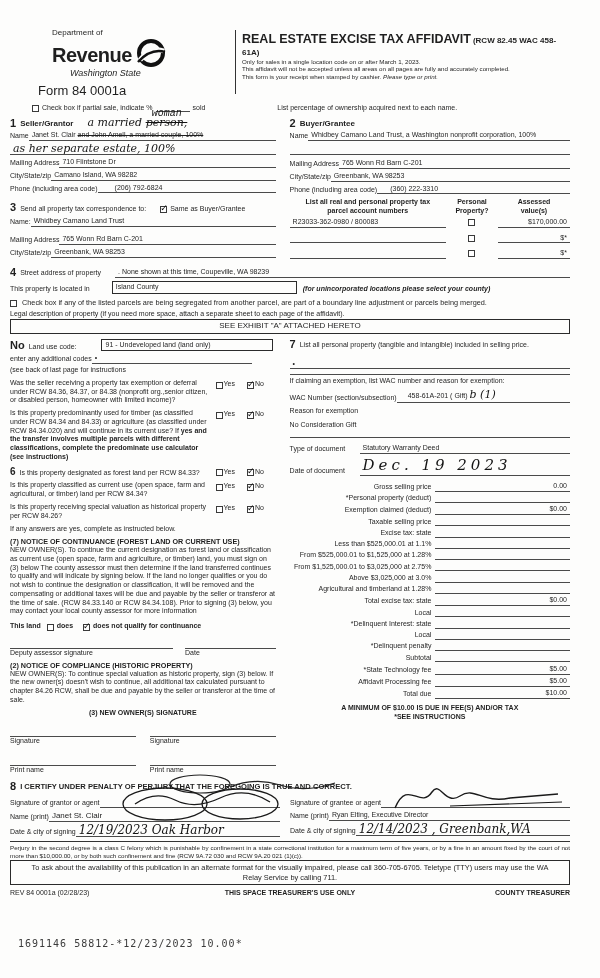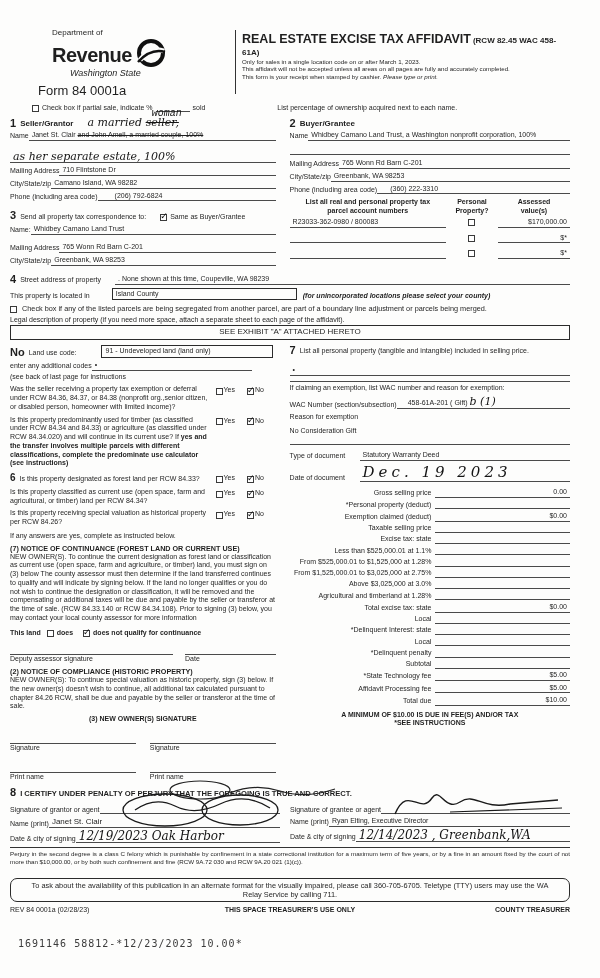--- a/index.html
+++ b/index.html
@@ -84,32 +84,32 @@
 
   <div class="cols" style="margin-top:3px;">
     <div class="lcol">
       <div class="rowc rel" style="height:14px;">
         <span class="secno">1</span>
         <span class="b" style="font-size:8px;">Seller/Grantor</span>
         <span class="hw rel" style="font-size:11px; margin-left:14px; white-space:nowrap;">
           <span>a married</span>
           <span class="rel" style="display:inline-block;">
             <span class="above-hw hw" style="font-size:10px; top:-8px;font-family:Liberation Mono, monospace;">woman</span>
-            <span class="strike">seller,</span>
+            <span class="strike">person,</span>
           </span>
         </span>
       </div>
       <div class="row" style="margin-top:2px;">
         <span>Name</span>
         <span class="fill">
           <span>Janet St. Clair</span>
           <span class="strike">and John Amell, a married couple, 100%</span>
         </span>
       </div>
-      <div class="row" style="margin-top:10px;">
+      <div class="row" style="margin-top:2px;">
         <span class="fill hw" style="font-size:11px; line-height:1;">
           <span>as her separate estate, 100%</span>
         </span>
       </div>
       <div class="row" style="margin-top:3px;">
         <span>Mailing Address</span>
         <span class="fill"><span>710 Flintstone Dr</span></span>
       </div>
       <div class="row" style="margin-top:3px;">
         <span>City/State/zip</span>
@@ -492,21 +492,21 @@
         </div>
         <div class="row" style="margin-top:2px;">
           <span>Date &amp; city of signing</span>
           <span class="fill hw" style="font-size:12px; line-height:1;"><span>12/14/2023 , Greenbank,WA</span></span>
         </div>
       </div>
     </div>
   </div>
 
   <div class="small" style="margin-top:4px; border-top:1px solid #333; padding-top:2px; text-align:justify;">Perjury in the second degree is a class C felony which is punishable by confinement in a state correctional institution for a maximum term of five years, or by a fine in an amount fixed by the court of not more than $10,000.00, or by both such confinement and fine (RCW 9A.72 030 and RCW 9A.20 021 (1)(c)).</div>
-  <div class="box" style="margin-top:12px; text-align:center; padding:2px 14px; font-size:7.4px;border-radius:7px;">
+  <div class="box" style="margin-top:1px; text-align:center; padding:2px 14px; font-size:7.4px;">
     <span>To ask about the availability of this publication in an alternate format for the visually impaired, please call 360-705-6705. Teletype (TTY) users may use the WA Relay Service by calling 711.</span>
   </div>
   <div class="row" style="margin-top:4px;">
     <span style="width:33%;">REV 84 0001a (02/28/23)</span>
     <span class="b" style="width:34%; text-align:center;">THIS SPACE TREASURER'S USE ONLY</span>
     <span class="b" style="width:33%; text-align:right;">COUNTY TREASURER</span>
   </div>
 
   <div style="position:absolute; left:18px; bottom:28px; font-family:'DejaVu Sans Mono', monospace; font-size:10px; letter-spacing:1px; color:#3b3b3b;">1691146 58812-*12/23/2023 10.00*</div>
 </div>

